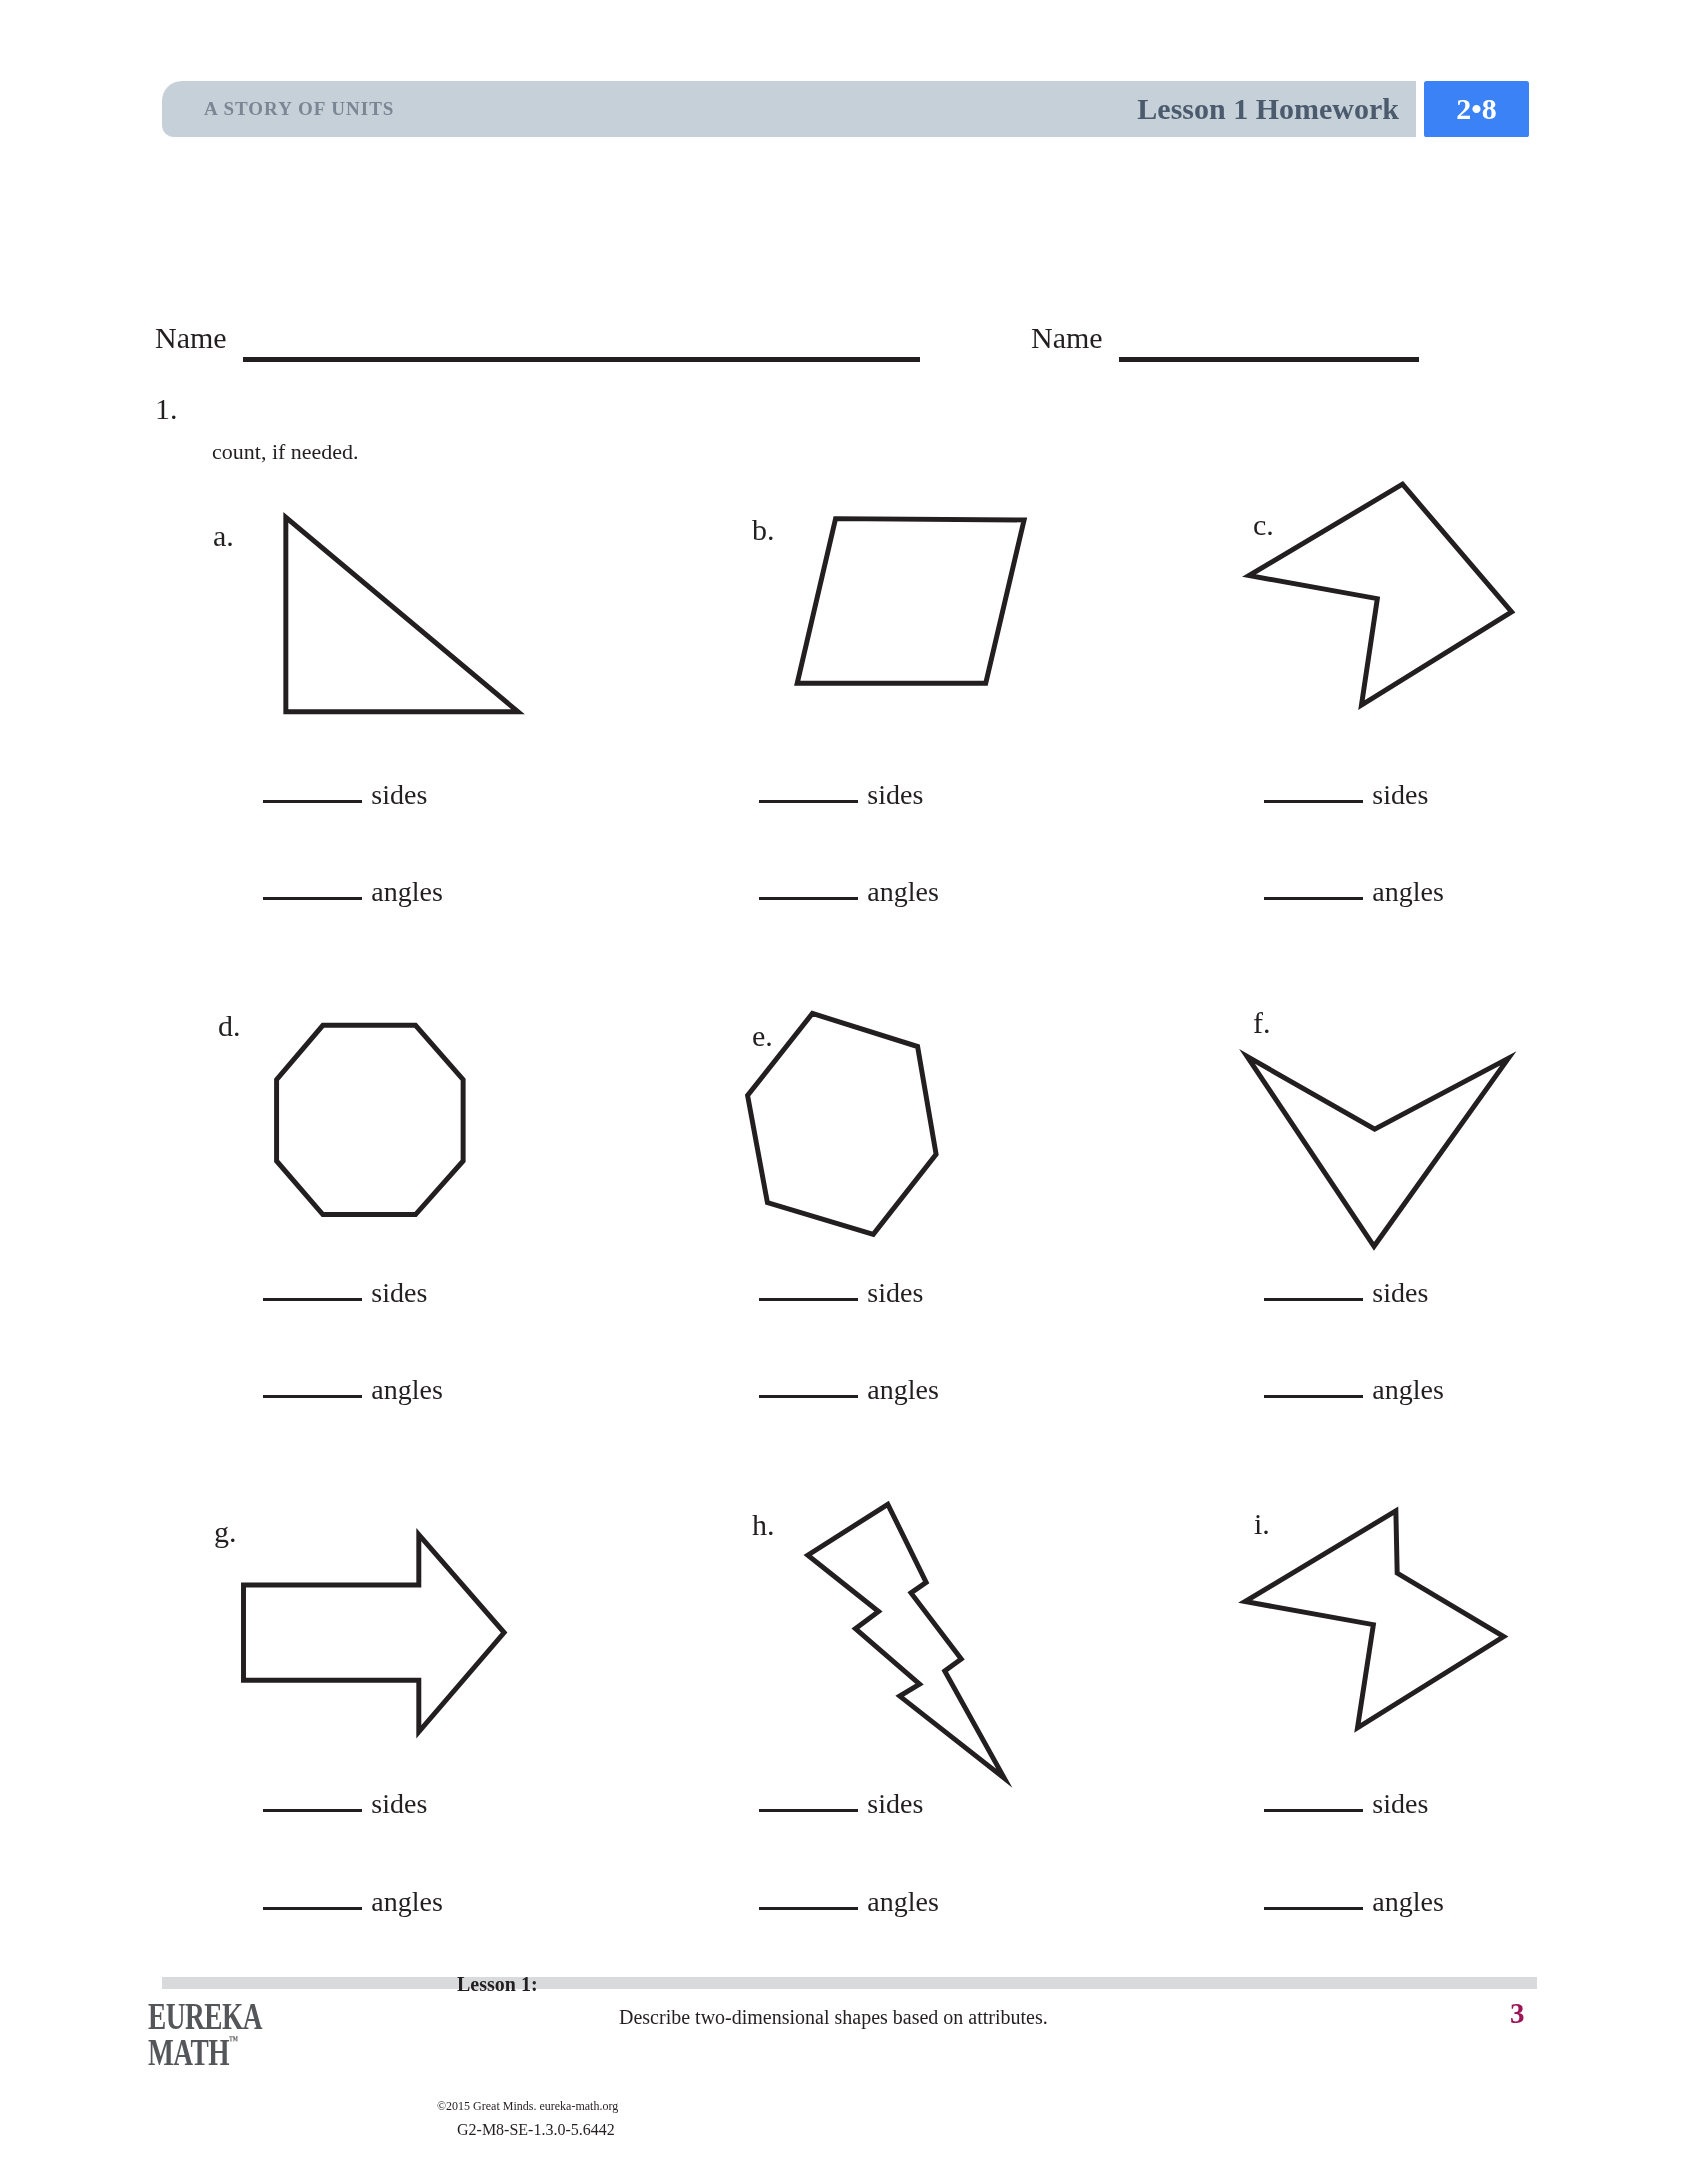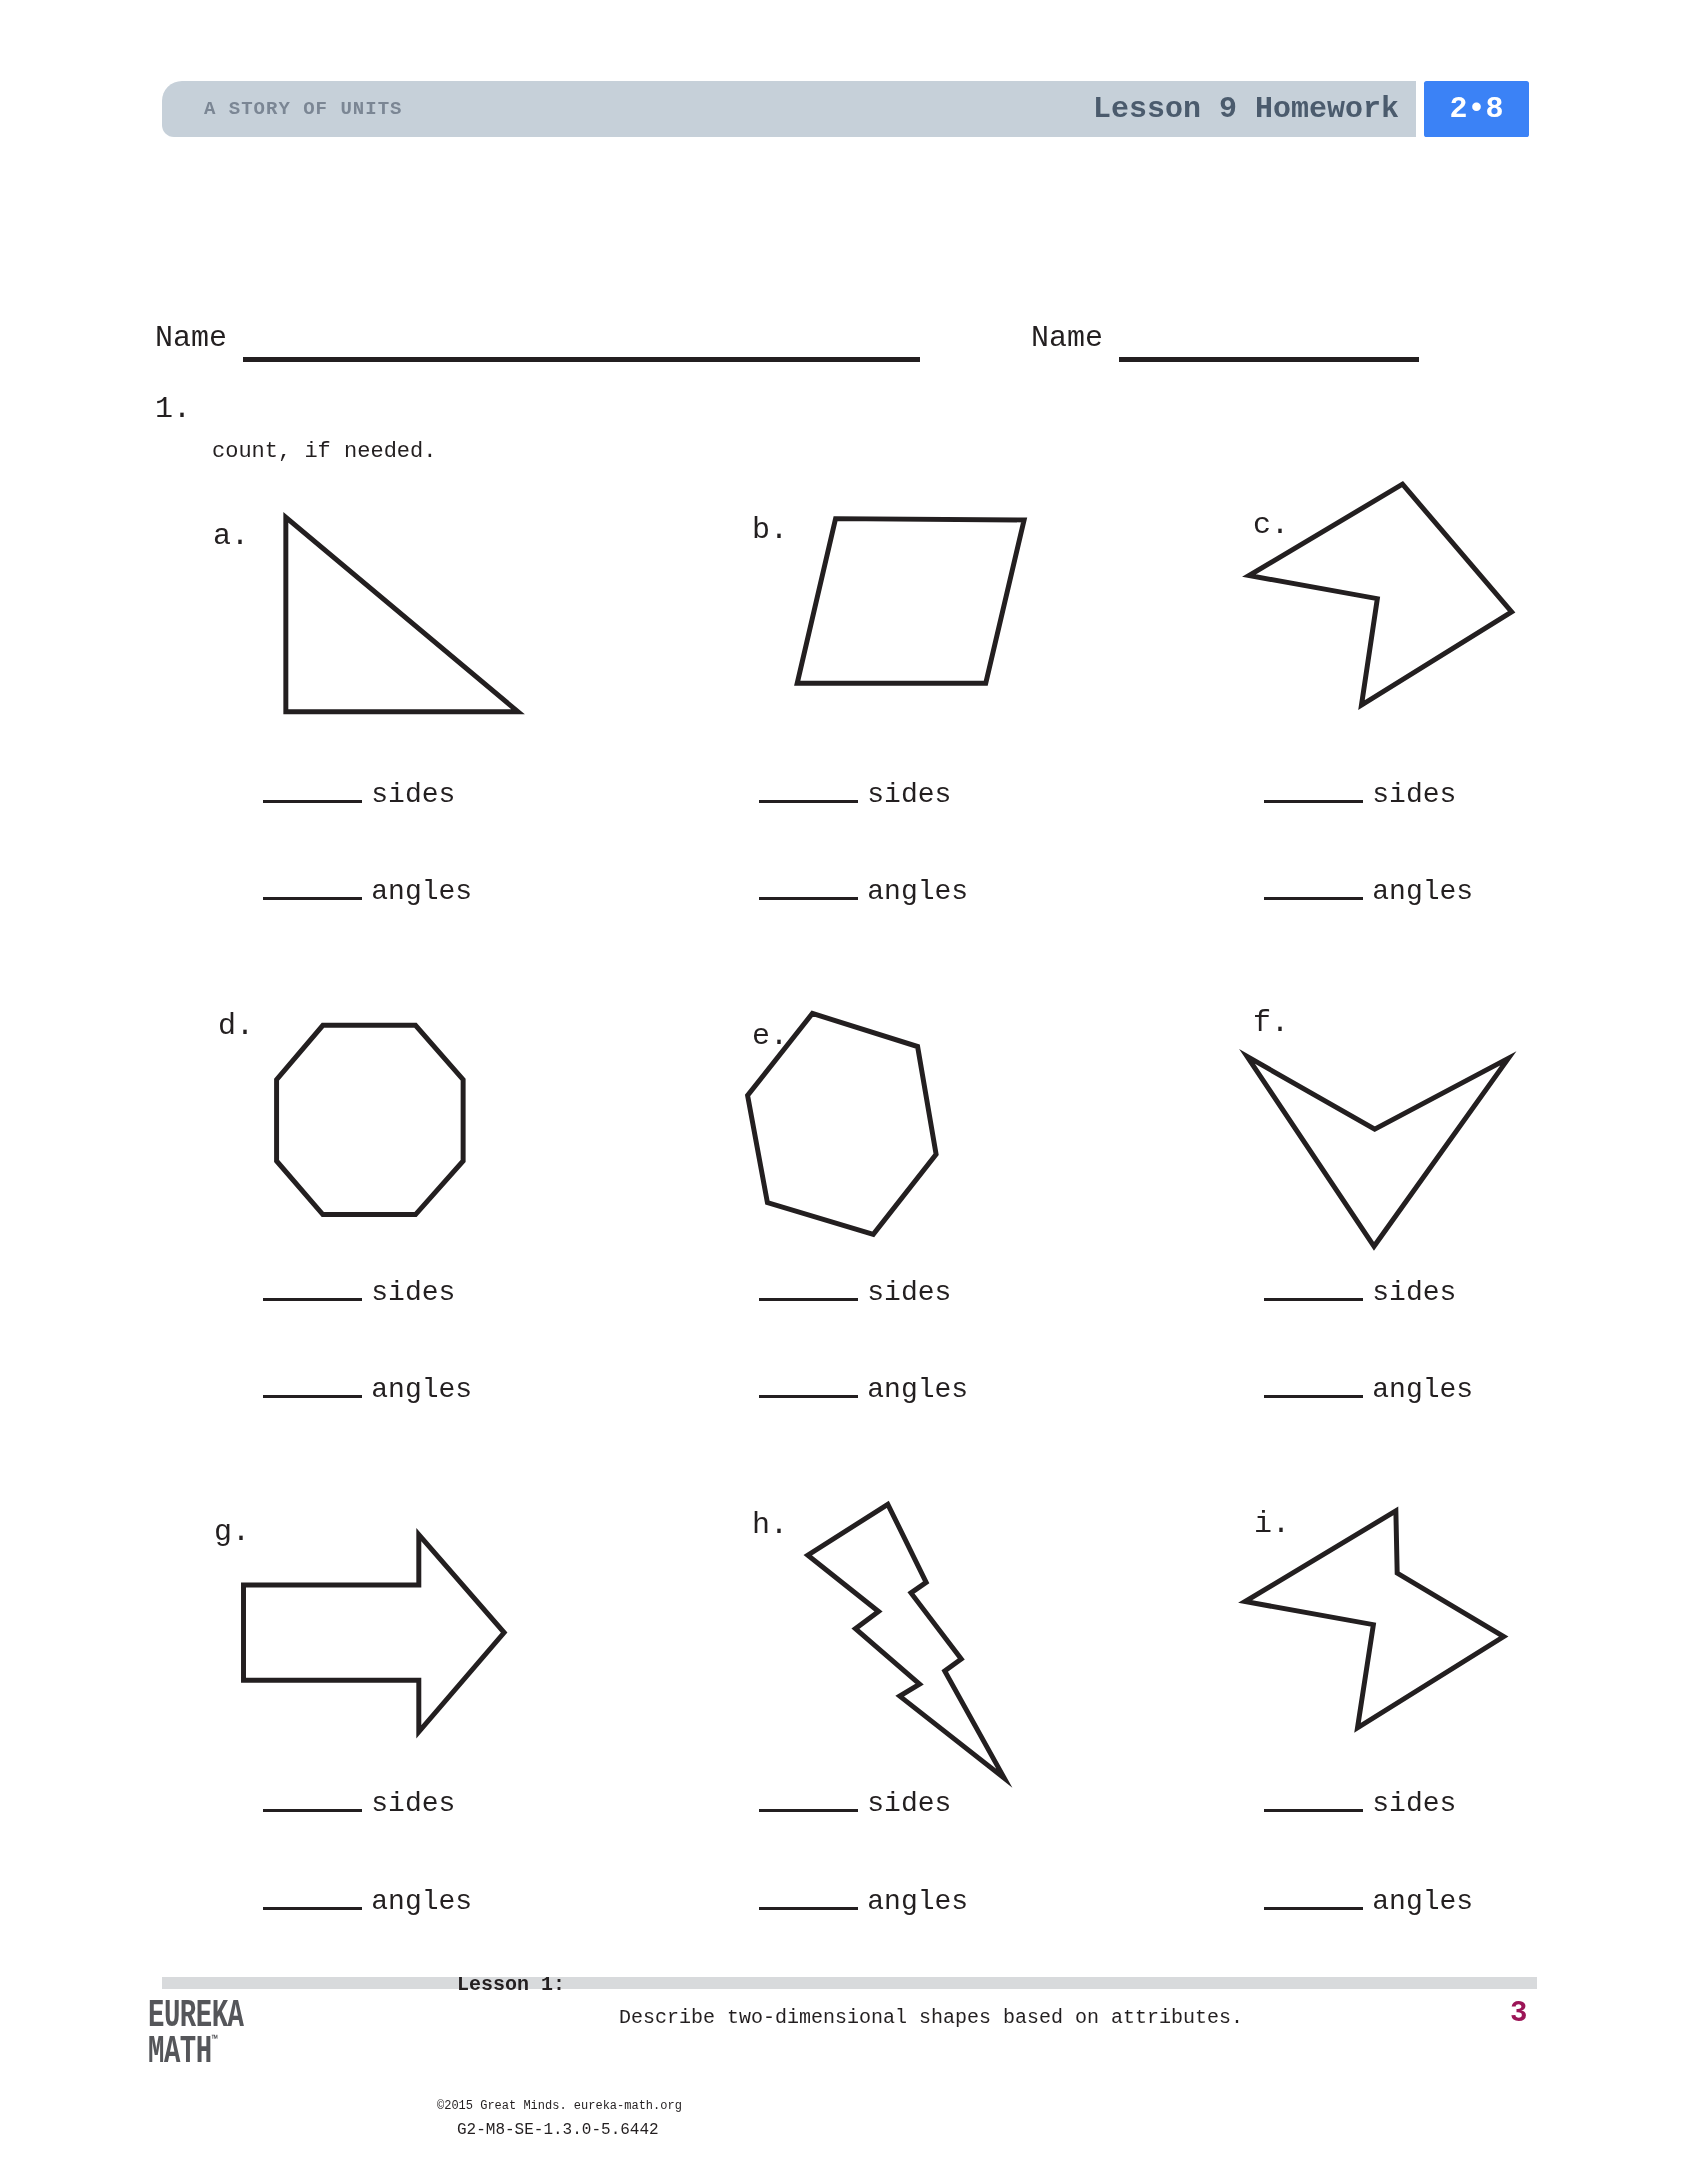--- a/index.html
+++ b/index.html
@@ -1,20 +1,20 @@
 <!DOCTYPE html>
 <html style="font-size:10.6px"><head>
 <meta charset="utf-8">
 <style>
   html,body{margin:0;padding:0;background:#ffffff;}
   .page{
     position:relative;
     width:1643px;height:2183px;
     background:#ffffff;
-    font-family:Liberation Mono, monospace;
+    font-family:Liberation Serif, serif;
     color:#231f20;
     overflow:hidden;
   }
 
   
   .header-bar{
     position:absolute;left:162px;top:81px;width:1254px;height:56px;
     border-radius:20px 0 0 12px;
     display:flex;align-items:center;
   }
@@ -63,21 +63,21 @@
   .footer-copyright{position:absolute;left:437px;top:2099px;font-size:12px;}
   .footer-version{position:absolute;left:457px;top:2121px;font-size:16px;}
 </style>
 </head>
 <body>
 
 <div class="page">
 
   <div class="header-bar" style="background: rgb(198, 208, 217);">
     <span class="header-series" style="color: rgb(123, 134, 148);">A STORY OF UNITS</span>
-    <span class="header-title" style="color: rgb(75, 91, 109);">Lesson 9 Homework</span>
+    <span class="header-title" style="color: rgb(75, 91, 109);">Lesson 1 Homework</span>
   </div>
   <div class="header-badge" style="background: #3b82f6; color: rgb(255, 255, 255);">2•8</div>
 
   <span class="field-label" style="left:155px;top:321px;">Name</span>
   <span class="field-line" style="left:243px;top:357px;width:677px;"></span>
   <span class="field-label" style="left:1031px;top:321px;">Name</span>
   <span class="field-line" style="left:1119px;top:357px;width:300px;"></span>
 
   <span class="q-num">1.</span>
   <span class="q-line2">count, if needed.</span>

